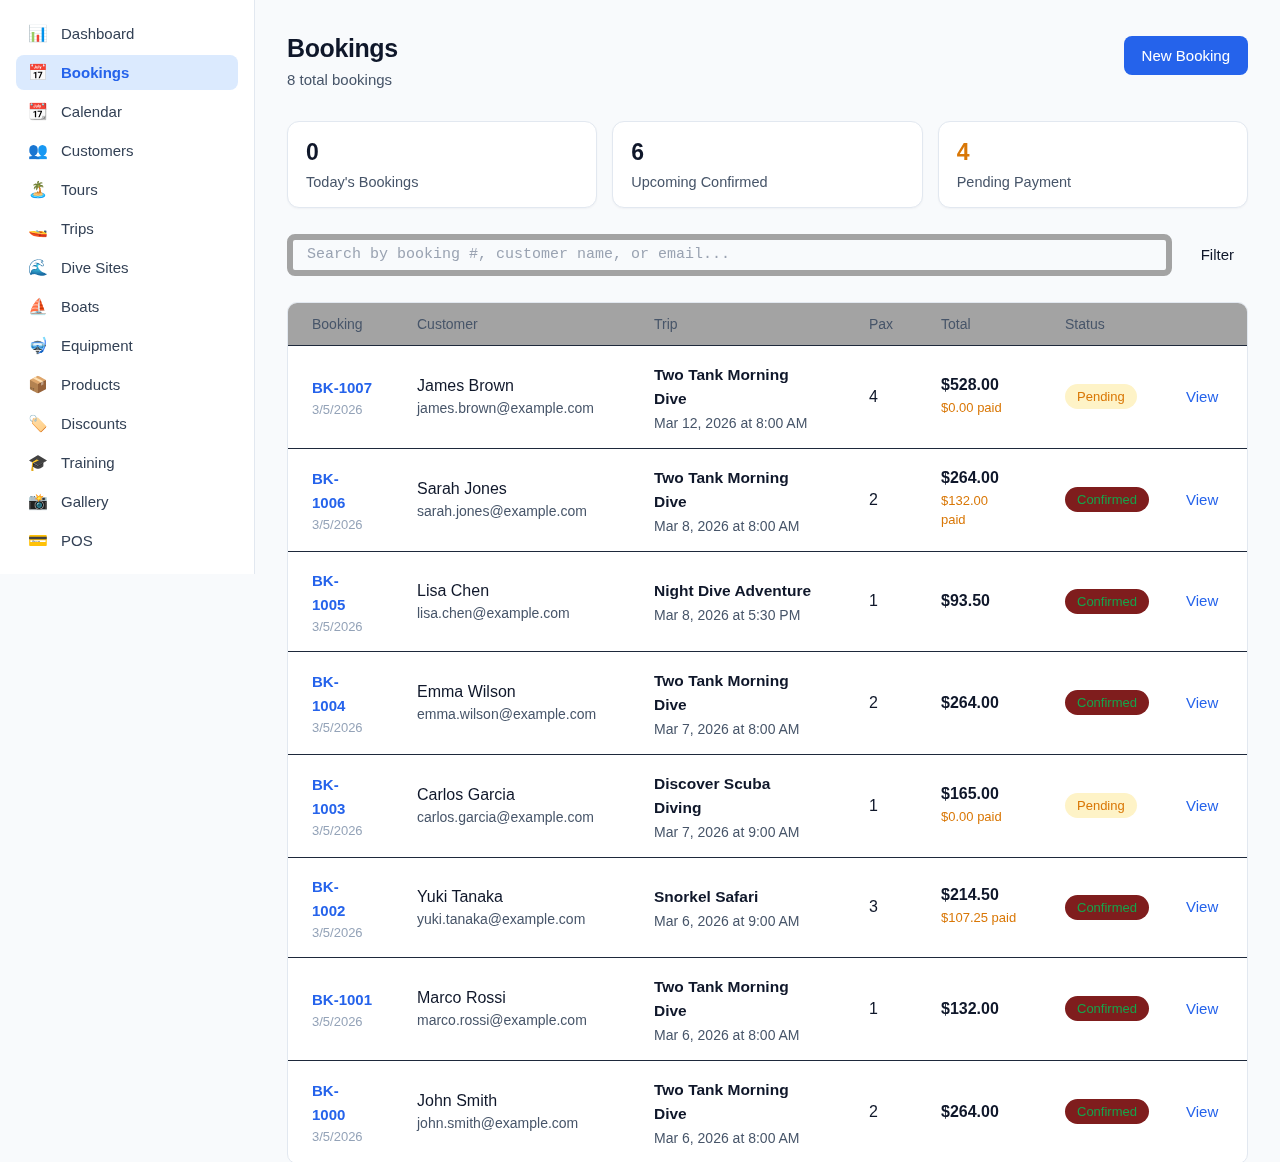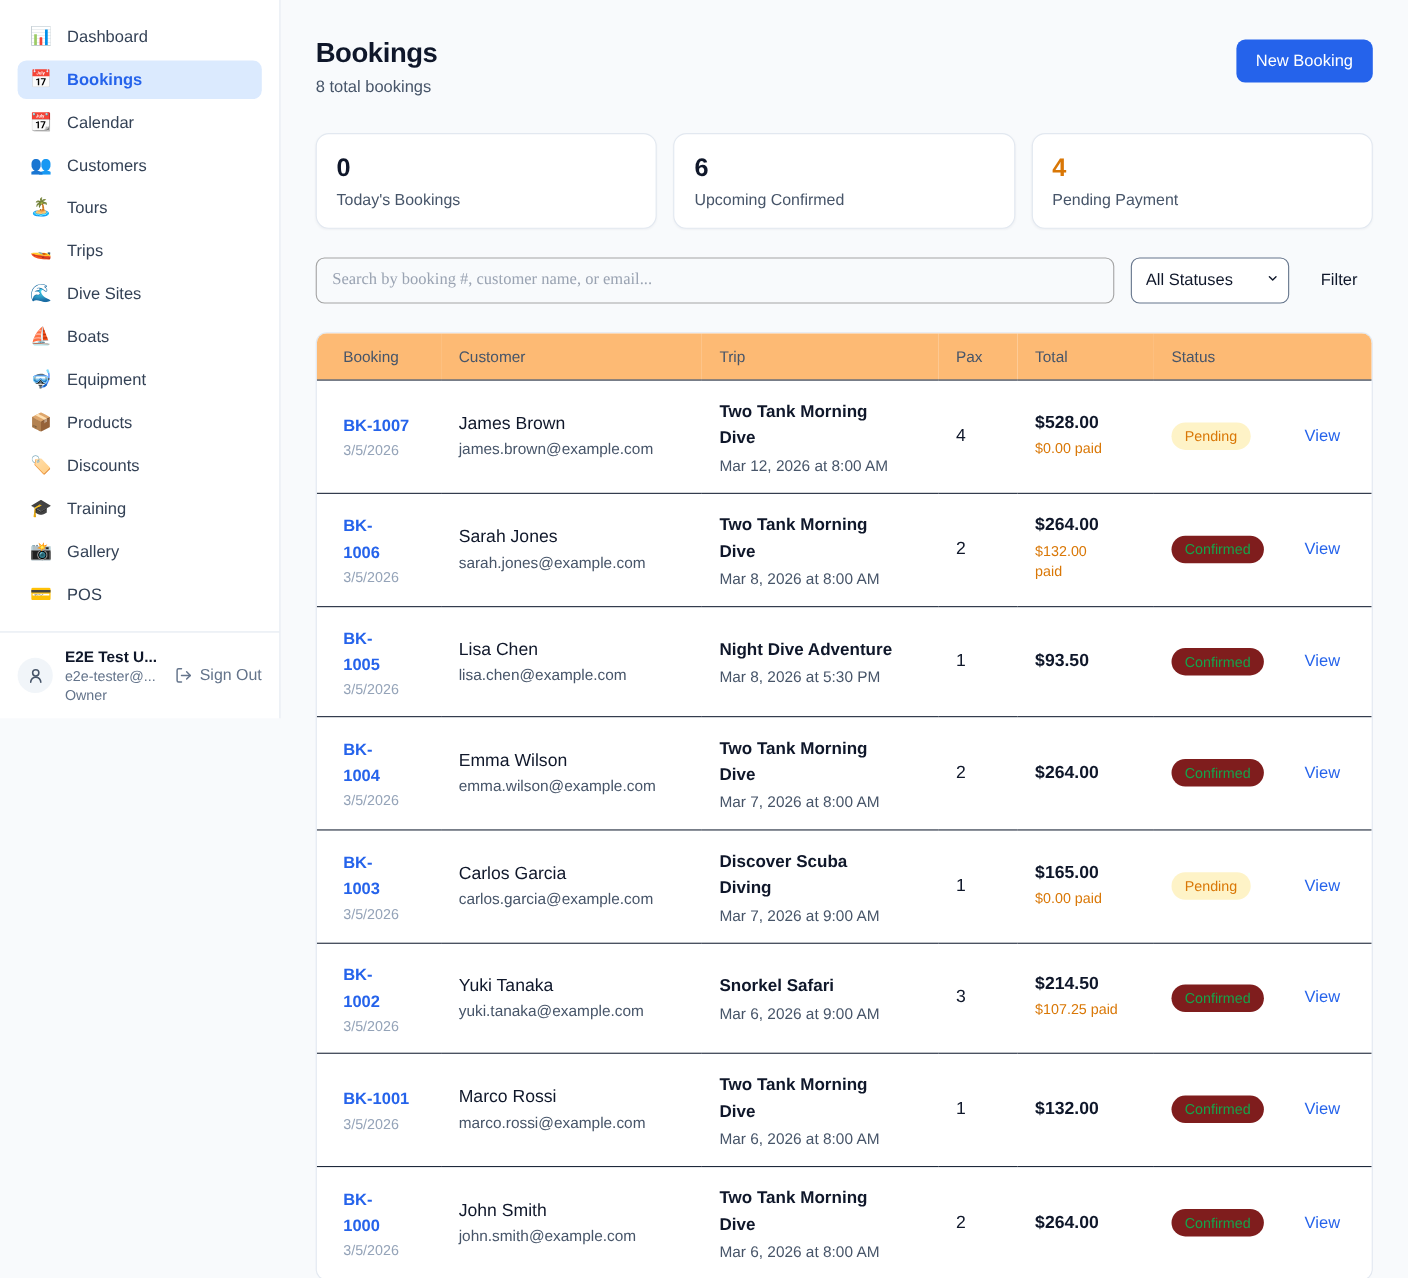--- a/index.html
+++ b/index.html
@@ -62,22 +62,22 @@
   .stats { display:flex; gap:15px; margin-top:33px; }
   .stat-card {
     flex:1; background:#ffffff; border:1px solid #e2e8f0; border-radius:12px;
     padding:17px 18px; box-shadow:0 1px 2px rgba(15,23,42,0.04);
   }
   .stat-value { font-size:23px; font-weight:700; line-height:1.2; }
   .stat-label { font-size:14.5px; color:#475569; margin-top:7px; }
 
   .filter-row { display:flex; align-items:center; gap:15px; margin-top:26px; }
   .search-input {
-    flex:1; height:42px; border:1px solid #a3a3a3; border-radius:8px;
-    padding:0 14px; font-size:15px; font-family:Liberation Serif, serif; color:#0f172a;
+    flex:1; height:42px; border:6px solid #a3a3a3; border-radius:8px;
+    padding:0 14px; font-size:15px; font-family:Liberation Mono, monospace; color:#0f172a;
     background:#f8fafc; outline:none;
   }
   .search-input::placeholder { color:#9aa3b2; }
   .select-wrap { position:relative; width:144px; flex:0 0 144px; }
   .status-select {
     appearance:none; -webkit-appearance:none; width:100%; height:42px;
     border:1px solid #64748b; border-radius:8px; background:#ffffff;
     padding:0 26px 0 13px; font-size:15px; font-family:inherit; color:#0f172a;
   }
   .select-chevron { position:absolute; right:9px; top:13px; pointer-events:none; line-height:0; }
@@ -86,21 +86,21 @@
     font-size:15px; font-weight:500; color:#0f172a; padding:0 14px;
   }
 
   
   .table-card {
     margin-top:26px; background:#ffffff;
     border:1px solid #e2e8f0; border-radius:10px; overflow:hidden;
   }
   table { width:100%; border-collapse:collapse; table-layout:fixed; }
   thead th {
-    background:#fdba74; text-align:left;
+    background:#a3a3a3; text-align:left;
     font-size:14px; font-weight:500; color:#475569;
     padding:13px 16px; border-bottom:1px solid #1e293b;
   }
   thead th:first-child { padding-left:24px; }
   tbody td {
     padding:17px 16px; border-bottom:1px solid #1e293b; vertical-align:middle;
   }
   tbody td:first-child { padding-left:24px; }
   tbody tr:last-child td { border-bottom:none; }
   tbody tr { height:100px; }
@@ -191,41 +191,20 @@
   <div class="nav-item">
     <span class="nav-icon">📸</span>
     <span class="nav-label">Gallery</span>
   </div>
 
   <div class="nav-item">
     <span class="nav-icon">💳</span>
     <span class="nav-label">POS</span>
   </div>
 </nav>
-    <div class="user-section">
-      <div class="avatar">
-        <svg width="17" height="17" viewBox="0 0 24 24" fill="none" stroke="#475569" stroke-width="2" stroke-linecap="round" stroke-linejoin="round">
-            <circle cx="12" cy="8" r="4"></circle>
-            <path d="M5.5 20c0-3.6 2.9-6.5 6.5-6.5s6.5 2.9 6.5 6.5"></path>
-          </svg>
-      </div>
-      <div class="user-info">
-        <div class="user-name">E2E Test U...</div>
-        <div class="user-email">e2e-tester@...</div>
-        <div class="user-role">Owner</div>
-      </div>
-      <button class="sign-out">
-        <svg width="16" height="16" viewBox="0 0 24 24" fill="none" stroke="#64748b" stroke-width="2" stroke-linecap="round" stroke-linejoin="round">
-            <path d="M9 21H5a2 2 0 0 1-2-2V5a2 2 0 0 1 2-2h4"></path>
-            <polyline points="16 17 21 12 16 7"></polyline>
-            <line x1="21" y1="12" x2="9" y2="12"></line>
-          </svg>
-        <span>Sign Out</span>
-      </button>
-    </div>
   </aside>
 
   <main class="main">
     <div class="page-header">
       <div>
         <h1 class="page-title">Bookings</h1>
         <div class="page-subtitle">8 total bookings</div>
       </div>
       <button class="new-booking-btn">New Booking</button>
     </div>
@@ -242,28 +221,20 @@
   </div>
 
   <div class="stat-card">
     <div class="stat-value" style="color: rgb(217, 119, 6);">4</div>
     <div class="stat-label">Pending Payment</div>
   </div>
 </div>
 
     <div class="filter-row">
       <input class="search-input" type="text" placeholder="Search by booking #, customer name, or email..." style="">
-      <div class="select-wrap">
-        <select class="status-select" id="status-select"><option>All Statuses</option></select>
-        <span class="select-chevron">
-          <svg width="12" height="12" viewBox="0 0 24 24" fill="none" stroke="#0f172a" stroke-width="2.5" stroke-linecap="round" stroke-linejoin="round">
-              <polyline points="6 9 12 15 18 9"></polyline>
-            </svg>
-        </span>
-      </div>
       <button class="filter-btn">Filter</button>
     </div>
 
     <div class="table-card">
       <table>
         <colgroup>
           <col style="width:113px">
             <col style="width:237px">
             <col style="width:215px">
           <col style="width:72px">

